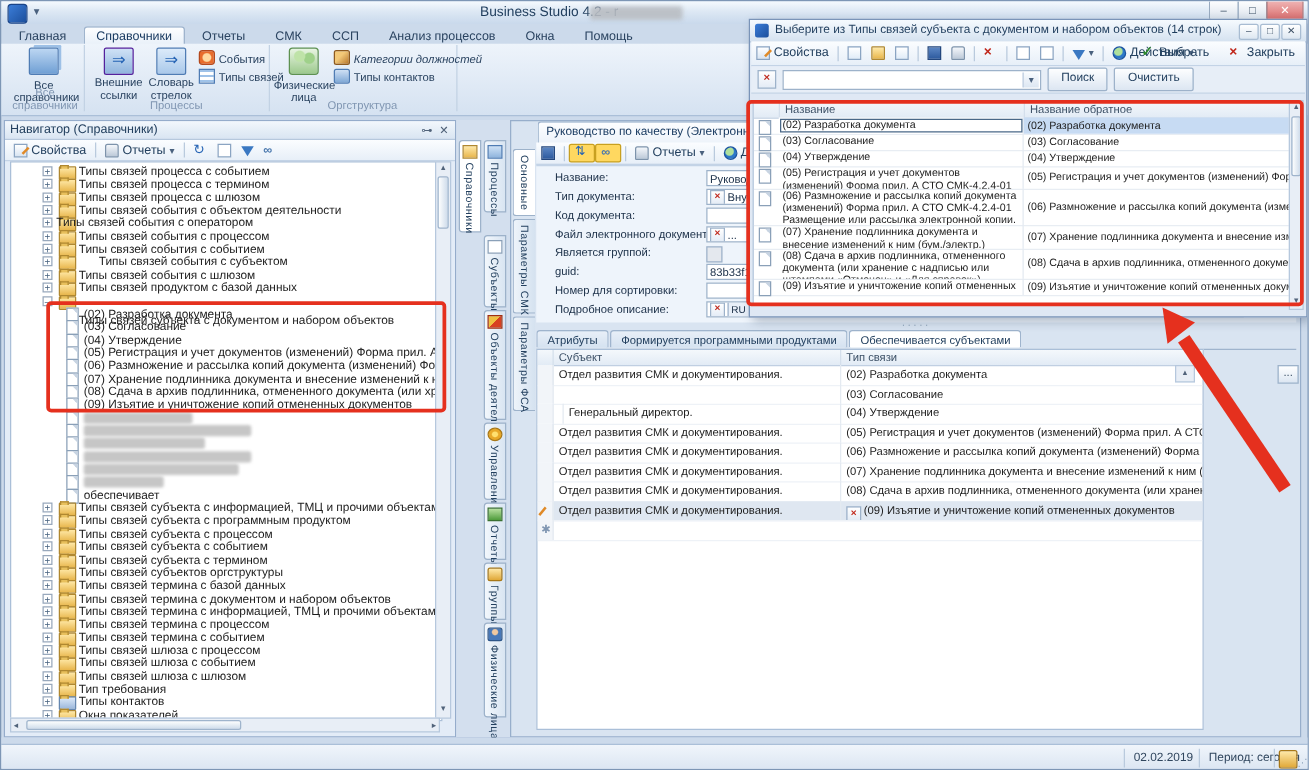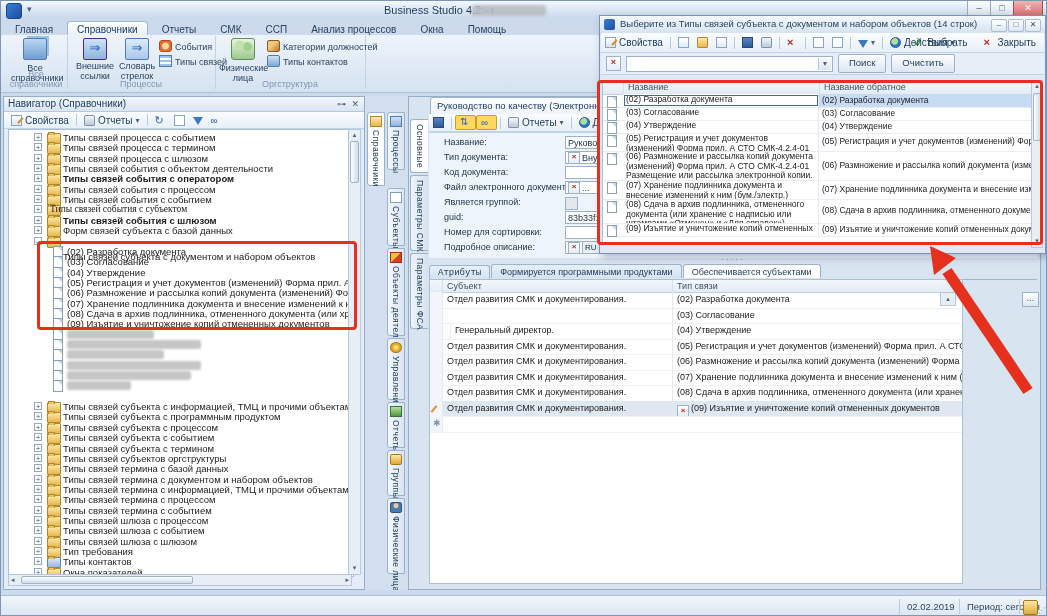--- a/index.html
+++ b/index.html
@@ -208,21 +208,21 @@
       </div>
       <div class="rgroup" style="left: 66px; width: 148px;">
         <div class="bigbtn" style="left: 4px;"><div class="ri ri-ext ri-arrow" style="display: inline-block;">⇒</div><div>Внешние ссылки</div></div>
         <div class="bigbtn" style="left: 46px;"><div class="ri ri-dict ri-arrow" style="display: inline-block;">⇒</div><div>Словарь стрелок</div></div>
         <div class="smallbtn" style="left: 92px; top: 4px;"><div class="si si-events" style="display:inline-block;width:11px;height:10px;margin-right:3px;vertical-align:-2px;"></div>События</div>
         <div class="smallbtn" style="left: 92px; top: 19px;"><div class="si si-links" style="display:inline-block;width:11px;height:10px;margin-right:3px;vertical-align:-2px;"></div>Типы связей</div>
         <div class="gcap">Процессы</div>
       </div>
       <div class="rgroup" style="left: 214px; width: 150px;">
         <div class="bigbtn" style="left: 4px;"><div class="ri ri-persons" style="display: inline-block;"></div><div>Физические лица</div></div>
-        <div class="smallbtn" style="left: 52px; top: 4px;"><div class="si si-jobcat" style="display:inline-block;width:11px;height:10px;margin-right:3px;vertical-align:-2px;"></div>Категории должностей</div>
+        <div class="smallbtn" style="left: 52px; top: 4px; font-style: italic;"><div class="si si-jobcat" style="display:inline-block;width:11px;height:10px;margin-right:3px;vertical-align:-2px;"></div>Категории должностей</div>
         <div class="smallbtn" style="left: 52px; top: 19px;"><div class="si si-contacts" style="display:inline-block;width:11px;height:10px;margin-right:3px;vertical-align:-2px;"></div>Типы контактов</div>
         <div class="gcap">Оргструктура</div>
       </div>
     </div>
 
   <div id="navigator" class="abs panel" style="left:2px;top:95px;width:362px;height:494px;">
     <div class="phead">
       <span>Навигатор (Справочники)</span>
       <span class="abs" style="right:18px;top:2px;font-size:9px;color:#51637a;">⊶</span>
       <span class="abs" style="right:5px;top:2px;font-size:9px;color:#51637a;">✕</span>
@@ -269,46 +269,46 @@
           <div class="tlabel" style="left: 54px;">Типы связей процесса с шлюзом</div>
         </div>
         <div class="trow" style="top: 33.05px;">
           <div class="texp" style="left: 25px;">+</div>
           <div class="tfolder" style="left: 38px;"></div>
           <div class="tlabel" style="left: 54px;">Типы связей события с объектом деятельности</div>
         </div>
         <div class="trow" style="top: 43.4px;">
           <div class="texp" style="left: 25px;">+</div>
           <div class="tfolder" style="left: 38px;"></div>
-          <div class="tlabel" style="left: 54px; font-weight: bold;">Типы связей события с оператором</div>
+          <div class="tlabel" style="left: 36px;">Типы связей события с оператором</div>
         </div>
         <div class="trow" style="top: 53.75px;">
           <div class="texp" style="left: 25px;">+</div>
           <div class="tfolder" style="left: 38px;"></div>
           <div class="tlabel" style="left: 54px;">Типы связей события с процессом</div>
         </div>
         <div class="trow" style="top: 64.1px;">
           <div class="texp" style="left: 25px;">+</div>
           <div class="tfolder" style="left: 38px;"></div>
           <div class="tlabel" style="left: 54px;">Типы связей события с событием</div>
         </div>
         <div class="trow" style="top: 74.45px;">
           <div class="texp" style="left: 25px;">+</div>
           <div class="tfolder" style="left: 38px;"></div>
-          <div class="tlabel" style="left: 41px; font-family: Liberation Serif, serif;">Типы связей события с субъектом</div>
+          <div class="tlabel" style="left: 70px;">Типы связей события с субъектом</div>
         </div>
         <div class="trow" style="top: 84.8px;">
           <div class="texp" style="left: 25px;">+</div>
           <div class="tfolder" style="left: 38px;"></div>
-          <div class="tlabel" style="left: 54px; font-weight: bold;">Типы связей события с шлюзом</div>
+          <div class="tlabel" style="left: 54px;">Типы связей события с шлюзом</div>
         </div>
         <div class="trow" style="top: 95.15px;">
           <div class="texp" style="left: 25px;">+</div>
           <div class="tfolder" style="left: 38px;"></div>
-          <div class="tlabel" style="left: 54px;">Форм связей субъекта с базой данных</div>
+          <div class="tlabel" style="left: 54px;">Типы связей продуктом с базой данных</div>
         </div>
         <div class="trow" style="top: 105.5px;">
           <div class="texp" style="left: 25px;">–</div>
           <div class="tfolder" style="left: 38px;"></div>
           <div class="tlabel" style="left: 54px; margin-top: 15px;">Типы связей субъекта с документом и набором объектов</div>
         </div>
         <div class="trow" style="top: 115.85px;">
           <div class="tdoc" style="left: 44px;"></div>
           <div class="tlabel" style="left: 58px;">(02) Разработка документа</div>
         </div>
@@ -356,20 +356,24 @@
           <div class="tdoc" style="left: 44px;"></div>
           <div class="tblur" style="left: 58px; width: 134px;"></div>
         </div>
         <div class="trow" style="top: 240.05px;">
           <div class="tdoc" style="left: 44px;"></div>
           <div class="tblur" style="left: 58px; width: 124px;"></div>
         </div>
         <div class="trow" style="top: 250.4px;">
           <div class="tdoc" style="left: 44px;"></div>
           <div class="tblur" style="left: 58px; width: 64px;"></div>
+        </div>
+        <div class="trow" style="top: 260.75px;">
+          <div class="tdoc" style="left: 44px;"></div>
+          <div class="tlabel" style="left: 58px;">обеспечивает</div>
         </div>
         <div class="trow" style="top: 271.1px;">
           <div class="texp" style="left: 25px;">+</div>
           <div class="tfolder" style="left: 38px;"></div>
           <div class="tlabel" style="left: 54px;">Типы связей субъекта с информацией, ТМЦ и прочими объектами</div>
         </div>
         <div class="trow" style="top: 281.45px;">
           <div class="texp" style="left: 25px;">+</div>
           <div class="tfolder" style="left: 38px;"></div>
           <div class="tlabel" style="left: 54px;">Типы связей субъекта с программным продуктом</div>
@@ -582,21 +586,21 @@
         <div class="frow" style="top: 108px; left: 0px; right: 0px;">
           <div class="flabel">Подробное описание:</div>
           <div class="finput">
             <div class="fclear">×</div>
             <div class="flang">RU</div>
             <div>\\fs\UserInfo\</div>
           </div>
         </div>
       </div>
     <div id="splitter">·····</div>
-    <div id="btabs"><div class="btab" style="display: inline-block; font-family: Liberation Mono, monospace;">Атрибуты</div><div class="btab" style="display: inline-block;">Формируется программными продуктами</div><div class="btab active" style="display: inline-block;">Обеспечивается субъектами</div></div>
+    <div id="btabs"><div class="btab" style="display: inline-block;">Атрибуты</div><div class="btab" style="display: inline-block;">Формируется программными продуктами</div><div class="btab active" style="display: inline-block;">Обеспечивается субъектами</div></div>
     <div id="btable">
         <div id="btable-head">
           <div class="bh" style="left: 12px; width: 230px;">Субъект</div>
           <div class="bh" style="left: 242px; right: 0px;">Тип связи</div>
         </div>
         <div class="brow" style="top: 12px;">
           <div class="bind"></div>
           <div class="bcell" style="left: 12px; width: 230px;">Отдел развития СМК и документирования.</div>
           <div class="bcell" style="left: 242px; right: 0px;">(02) Разработка документа</div>
         </div>

